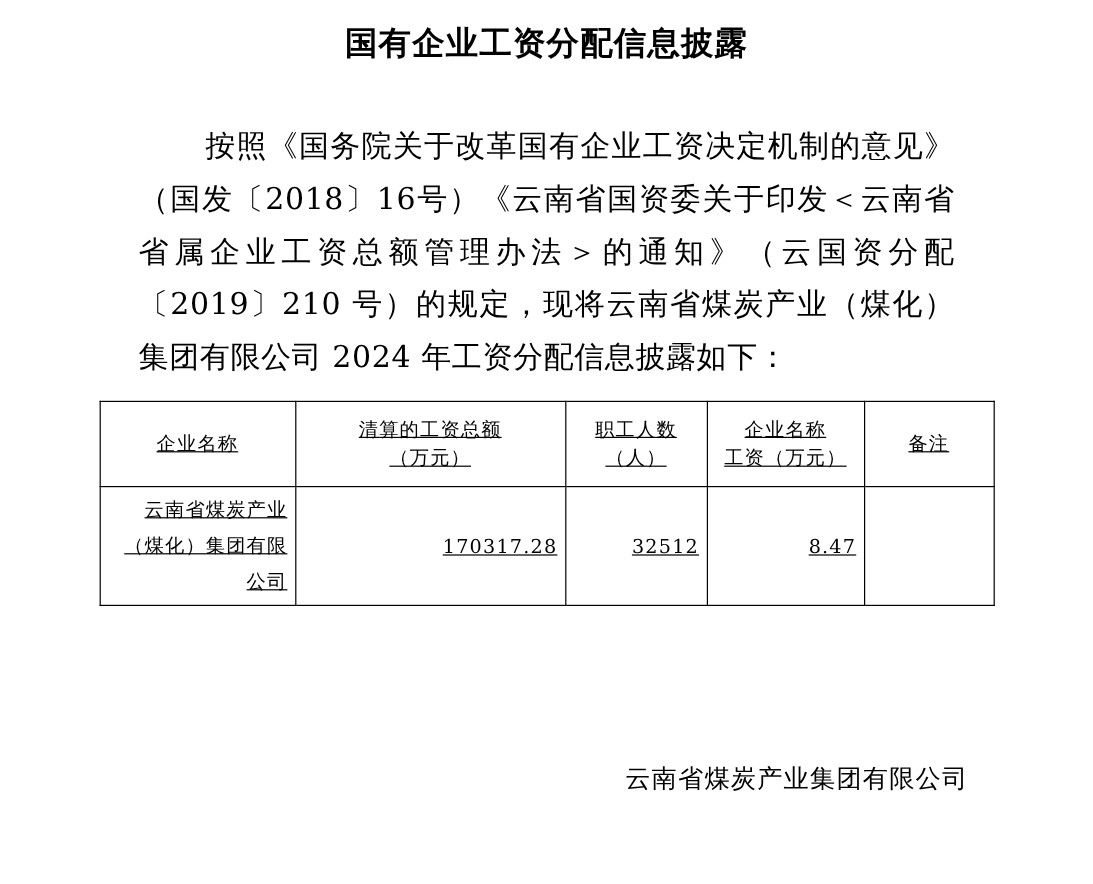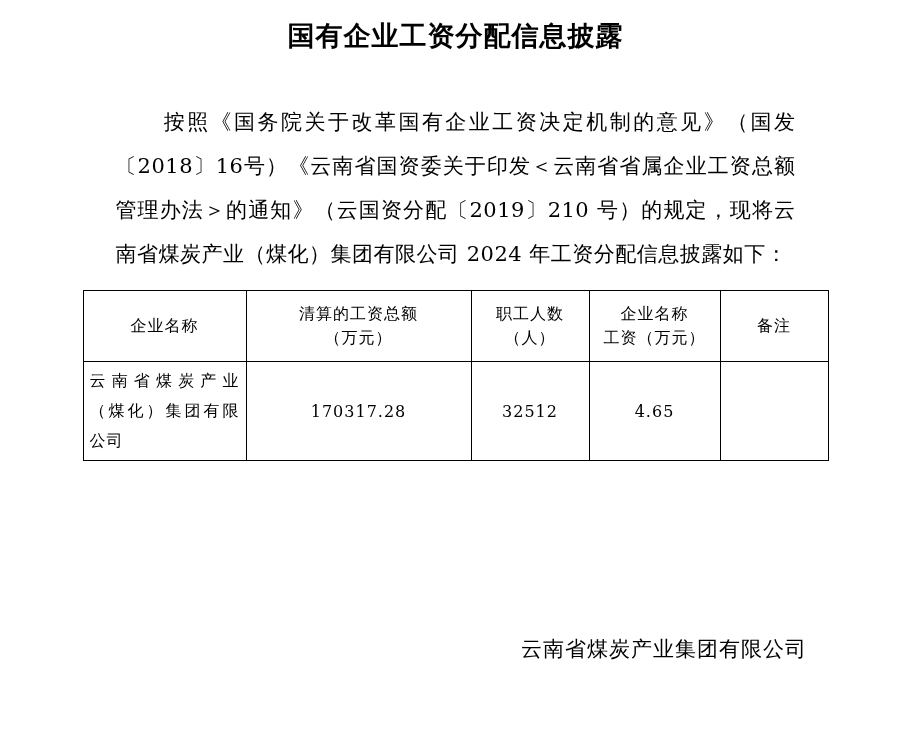--- a/index.html
+++ b/index.html
@@ -26,43 +26,45 @@
     text-align: center;
     font-size: 27px;
     font-weight: bold;
     letter-spacing: 1px;
     margin-bottom: 0;
     font-family: "DejaVu Sans", "Liberation Sans", sans-serif;
   }
   .body-text {
     margin: 46px auto 0 auto;
     width: 680px;
-    font-size: 21px;
+    font-size: 25px;
     line-height: 44px;
     text-align: justify;
     text-justify: inter-ideograph;
     letter-spacing: 0.5px;
   }
   .body-text .indent {
     display: inline-block;
     width: 2.2em;
   }
   table.wage-table {
     border-collapse: collapse;
     margin: 14px auto 0 auto;
     width: 680px;
     table-layout: fixed;
+    text-decoration: underline;
   }
   table.wage-table td, table.wage-table th {
     border: 1px solid #000000;
     font-weight: normal;
     font-size: 16px;
     padding: 4px 6px;
     vertical-align: middle;
     letter-spacing: 1px;
+    text-align: right;
   }
   table.wage-table thead td {
     text-align: center;
     height: 62px;
     line-height: 24px;
   }
   table.wage-table tbody td {
     height: 86px;
   }
   td.col-name  { width: 150px; }
@@ -121,21 +123,21 @@
         <td class="col-note">
           <div>备注</div>
         </td>
       </tr>
     </thead>
     <tbody>
       <tr>
         <td class="col-name cell-name-body">云南省煤炭产业（煤化）集团有限公司</td>
         <td class="col-total cell-center">170317.28</td>
         <td class="col-count cell-center">32512</td>
-        <td class="col-avg cell-center">4.65</td>
+        <td class="col-avg cell-center">8.47</td>
         <td class="col-note cell-center"></td>
       </tr>
     </tbody>
   </table>
 
   <div class="sign-block">
     <div class="sign-line">云南省煤炭产业集团有限公司</div>
   </div>
 
 </div>

